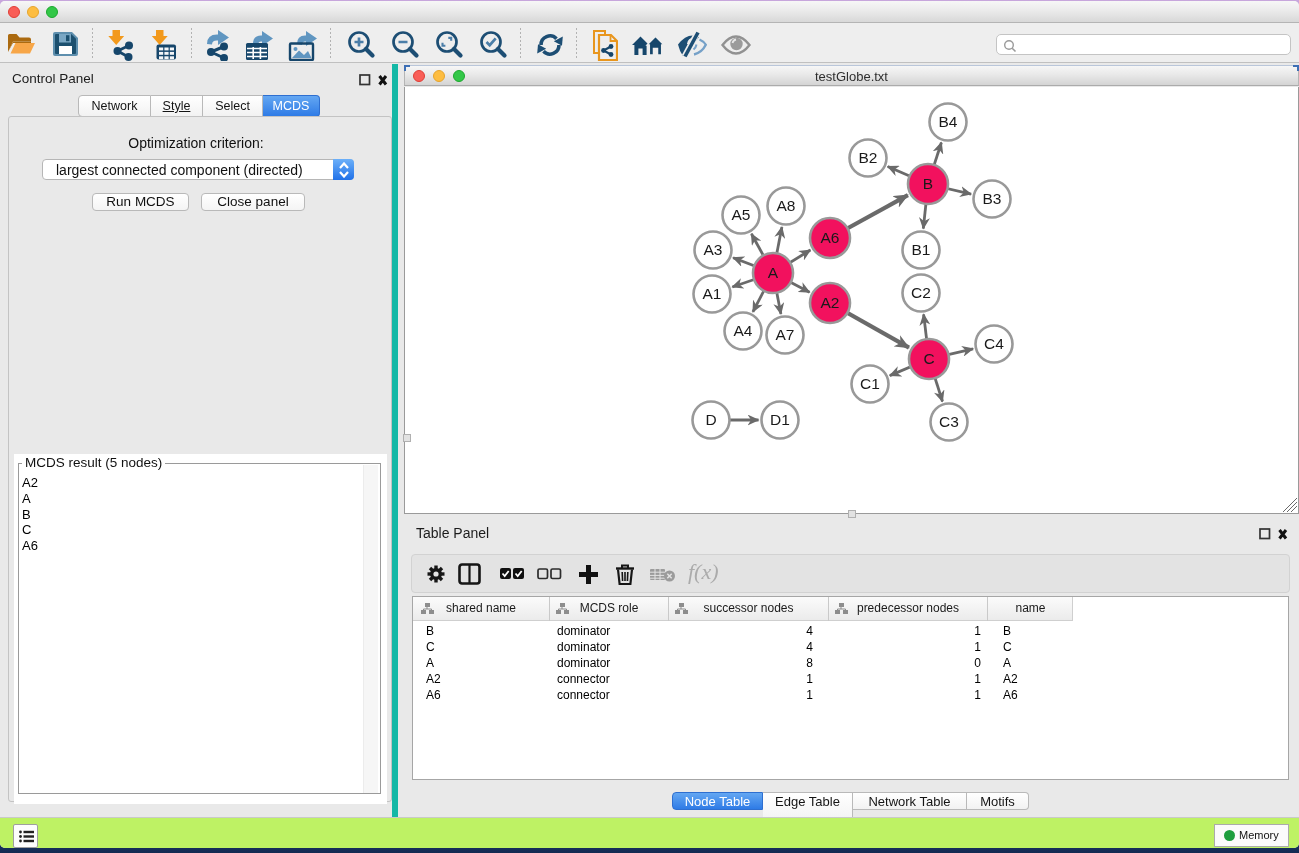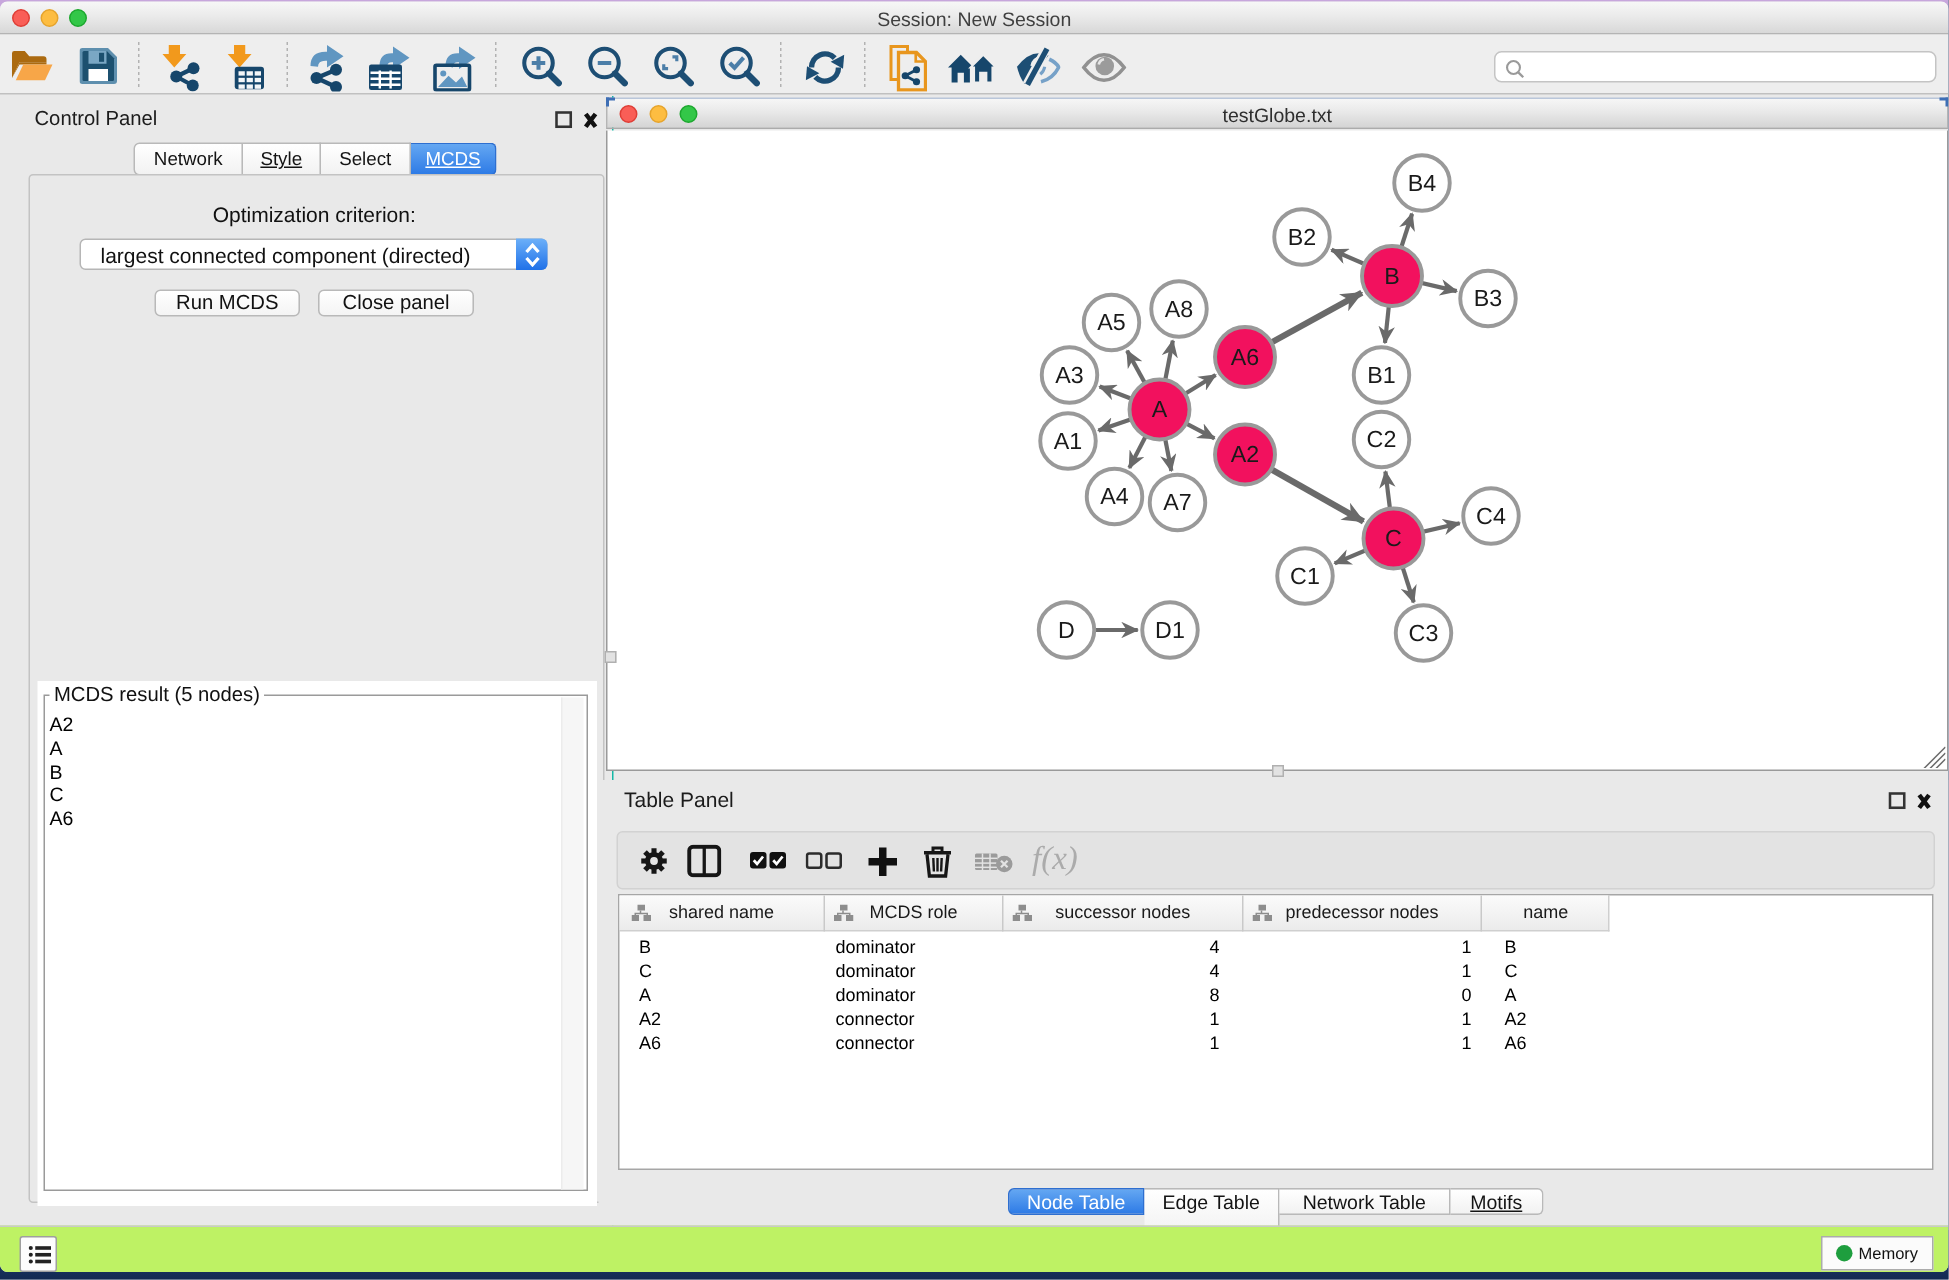--- a/index.html
+++ b/index.html
@@ -9,26 +9,26 @@
 
 #titlebar{position:absolute;left:0;top:0;width:1299px;height:22px;background:linear-gradient(180deg,#f7f7f7 0%,#ebebeb 45%,#d8d8d8 100%);border-bottom:1px solid #b4b4b4;}
 .tl{position:absolute;top:5px;width:12px;height:12px;border-radius:50%;}
 #titlebar .t{position:absolute;top:4px;width:100%;text-align:center;font-size:13px;color:#3f3f3f;}
 
 #toolbar{position:absolute;left:0;top:22px;width:1299px;height:40px;background:#eeeeee;border-bottom:1px solid #c0c0c0;}
 .sep{position:absolute;top:5px;height:30px;width:1px;background-image:linear-gradient(#b2b2b2 45%,rgba(0,0,0,0) 0%);background-size:1px 4px;}
 .ticon{position:absolute;top:0;}
 #searchbox{position:absolute;left:996px;top:11px;width:295px;height:21px;background:#fff;border:1px solid #c4c4c4;border-radius:5px;}
 
-#cp{position:absolute;left:0;top:63px;width:398px;height:753px;background:#e9e9e9;border-right:1px solid #14b8a6;margin-left:11px;}
+#cp{position:absolute;left:0;top:63px;width:398px;height:753px;background:#e9e9e9;border-right:6px solid #14b8a6;}
 #cp .hdr{position:absolute;left:12px;top:7px;font-size:13.5px;color:#1c1c1c;}
 .tabrow{position:absolute;display:flex;}
 .tab{height:22px;font-size:12.5px;color:#141414;background:linear-gradient(180deg,#ffffff,#f2f2f2);border:1px solid #b9b9b9;border-left:none;line-height:20px;text-align:center;}
 .tab.first{border-left:1px solid #b9b9b9;border-radius:4px 0 0 4px;}
-.tab.last{border-radius:0 4px 4px 0;text-decoration:underline;}
+.tab.last{border-radius:0 4px 4px 0;}
 .tab.sel{background:linear-gradient(180deg,#64a7f2,#2e7be6);color:#fff;border-color:#2e6fd0;}
 #cppane{position:absolute;left:8px;top:52px;width:384px;height:686px;border:1px solid #c3c3c3;border-radius:3px;background:#e9e9e9;}
 #optlabel{position:absolute;left:0;top:71px;width:100%;text-align:center;font-size:14px;color:#111;}
 #dropdown{position:absolute;left:42px;top:95px;width:312px;height:21px;background:#fff;border:1px solid #b6b6b6;border-radius:4px;}
 #dropdown .txt{position:absolute;left:13px;top:2px;font-size:14px;color:#111;}
 #dropdown .step{position:absolute;right:-1px;top:-1px;width:21px;height:21px;border-radius:0 4px 4px 0;background:linear-gradient(180deg,#6cb0f9,#2071e8);}
 .btn{position:absolute;height:18px;background:linear-gradient(180deg,#ffffff,#f4f4f4);border:1px solid #b9b9b9;border-radius:4px;font-size:13.5px;color:#111;text-align:center;line-height:16px;}
 #resultwrap{position:absolute;left:14px;top:390px;width:373px;height:350px;background:#fff;}
 #fieldset{position:absolute;left:4px;top:9px;width:363px;height:331px;border:1px solid #9a9a9a;}
 #fieldset .legend{position:absolute;left:3px;top:-9px;background:#fff;padding:0 3px;font-size:13.5px;color:#111;}
@@ -58,21 +58,20 @@
 #membtn{position:absolute;left:1214px;top:6px;width:75px;height:23px;background:#fbfbfb;border:1px solid #ababab;font-size:11px;color:#111;line-height:21px;}
 </style></head>
 <body>
 <div id="deskTop"></div>
 <div id="deskBot"></div>
 <div id="appwin">
   <div id="titlebar">
     <div class="tl" style="left:8px;background:#f95e57;border:0.5px solid #df3e36;"></div>
     <div class="tl" style="left:27px;background:#fdbd41;border:0.5px solid #e6a42c;"></div>
     <div class="tl" style="left:46px;background:#33c748;border:0.5px solid #1da82f;"></div>
-    <div class="t">Session: New Session</div>
   </div>
   <div id="toolbar">
     <svg class="ticon" style="left:7px;top:9px;" width="29" height="24" viewBox="0 0 29 24">
       <path d="M1,20 L1,3.5 Q1,2 2.5,2 L9.5,2 L12.5,5.5 L22,5.5 Q24,5.5 24,7.5 L24,9.5 L6,9.5 Z" fill="#ab6a10"></path>
       <path d="M1,20 L6,9.5 L24,9.5 L24,11 L6,11 Z" fill="#ab6a10"></path>
       <path d="M3.5,21.5 L8.5,11 L28,11 L23,21.5 Z" fill="#f7a648"></path>
     </svg>
     <svg class="ticon" style="left:53px;top:9px;" width="25" height="24" viewBox="0 0 25 24">
       <path d="M2,0 H19 L25,6 V22 Q25,24 23,24 H2 Q0,24 0,22 V2 Q0,0 2,0 Z" fill="#5e8fae"></path>
       <path d="M3,2 H18.2 L23,6.8 V21 Q23,22 22,22 H3 Q2,22 2,21 V3 Q2,2 3,2 Z" fill="#1c506f"></path>

